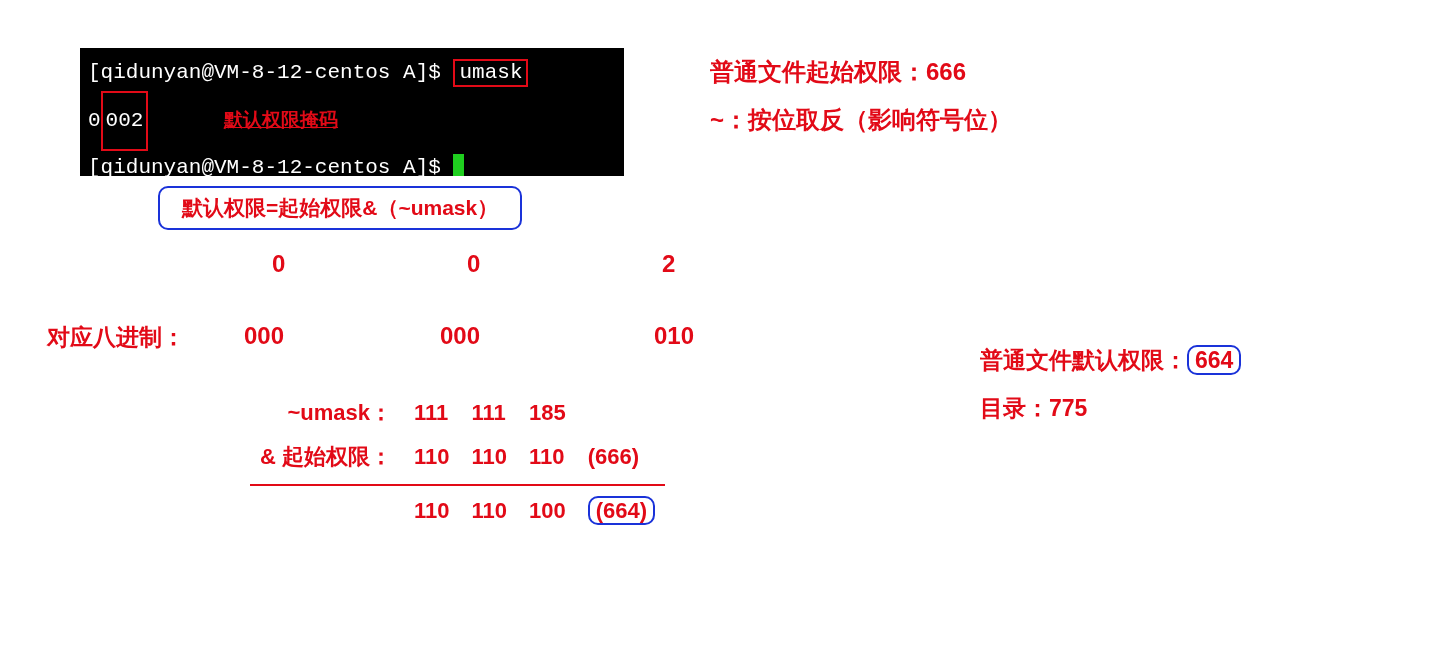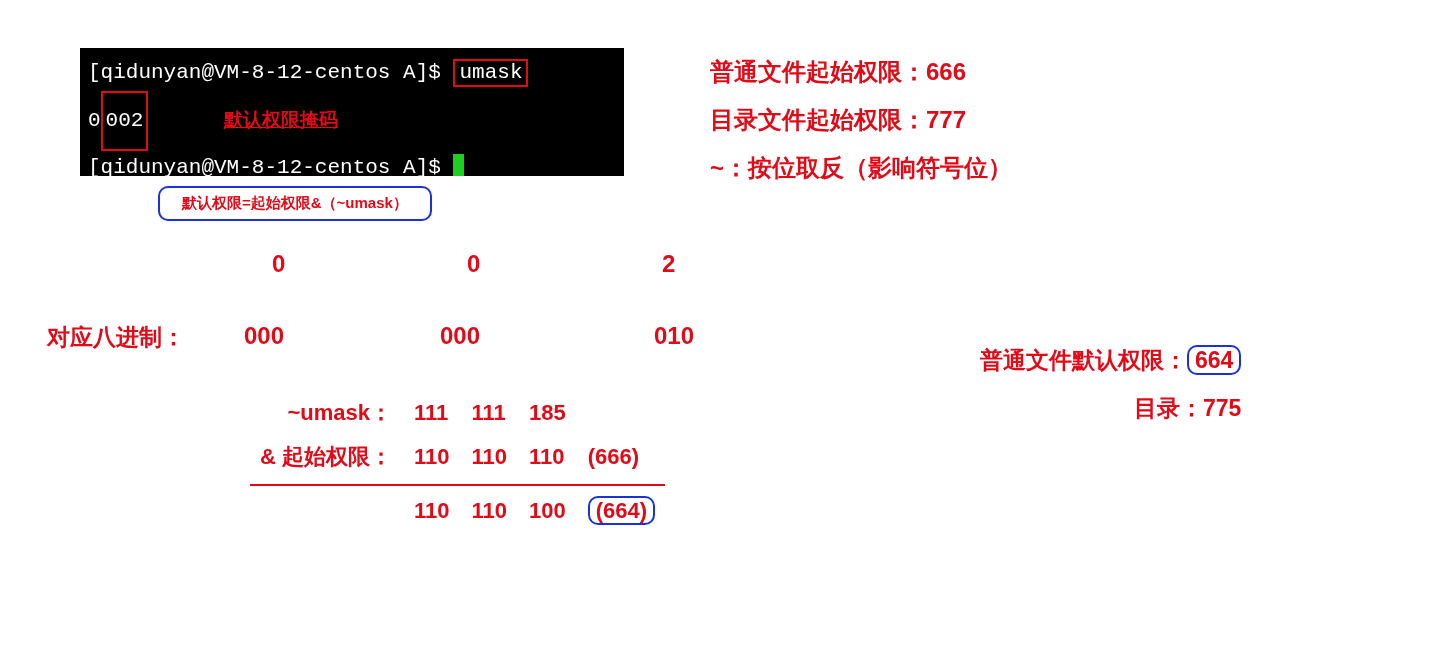--- a/index.html
+++ b/index.html
@@ -55,21 +55,21 @@
   }
   .formula-box {
     position: absolute;
     left: 158px;
     top: 186px;
     border: 2.5px solid #1a32d9;
     border-radius: 10px;
     padding: 6px 22px;
     color: #e20a17;
     font-weight: bold;
-    font-size: 15px;
+    font-size: 21px;
     text-align: center;
   }
   .abs { position: absolute; }
   .digits { font-size: 24px; font-weight: bold; color: #e20a17; }
   .lbl { font-size: 23px; font-weight: bold; color: #e20a17; }
   .calc tr td {
     font-size: 22px;
     font-weight: bold;
     color: #e20a17;
     padding: 6px 10px;
@@ -95,21 +95,20 @@
     line-height: 2;
   }
   .right-results {
     position: absolute;
     left: 980px;
     top: 336px;
     font-size: 23px;
     font-weight: bold;
     color: #e20a17;
     line-height: 2.1;
-    text-align: right;
   }
 </style>
 </head>
 <body>
 
 <div class="term">
   <div class="line"><span>[qidunyan@VM-8-12-centos A]$ </span><span class="umask-box">umask</span></div>
   <div class="line"><span>0</span><span class="zero-box">002</span><span>      </span><span class="maskcode-label">默认权限掩码</span></div>
   <div class="line"><span>[qidunyan@VM-8-12-centos A]$ </span><span class="cursor"></span></div>
 </div>
@@ -155,21 +154,20 @@
       <td>110</td>
       <td>100</td>
       <td><span class="result-box">(664)</span></td>
     </tr>
   </tbody>
     </table>
 </div>
 
 <div class="right-block">
   <div>普通文件起始权限：666</div>
-  <div>目录文件起始权限：777</div>
   <div>~：按位取反（影响符号位）</div>
 </div>
 
 <div class="right-results">
   <div>
     <span>普通文件默认权限：</span><span class="result-box">664</span>
   </div>
   <div>目录：775</div>
 </div>
 

